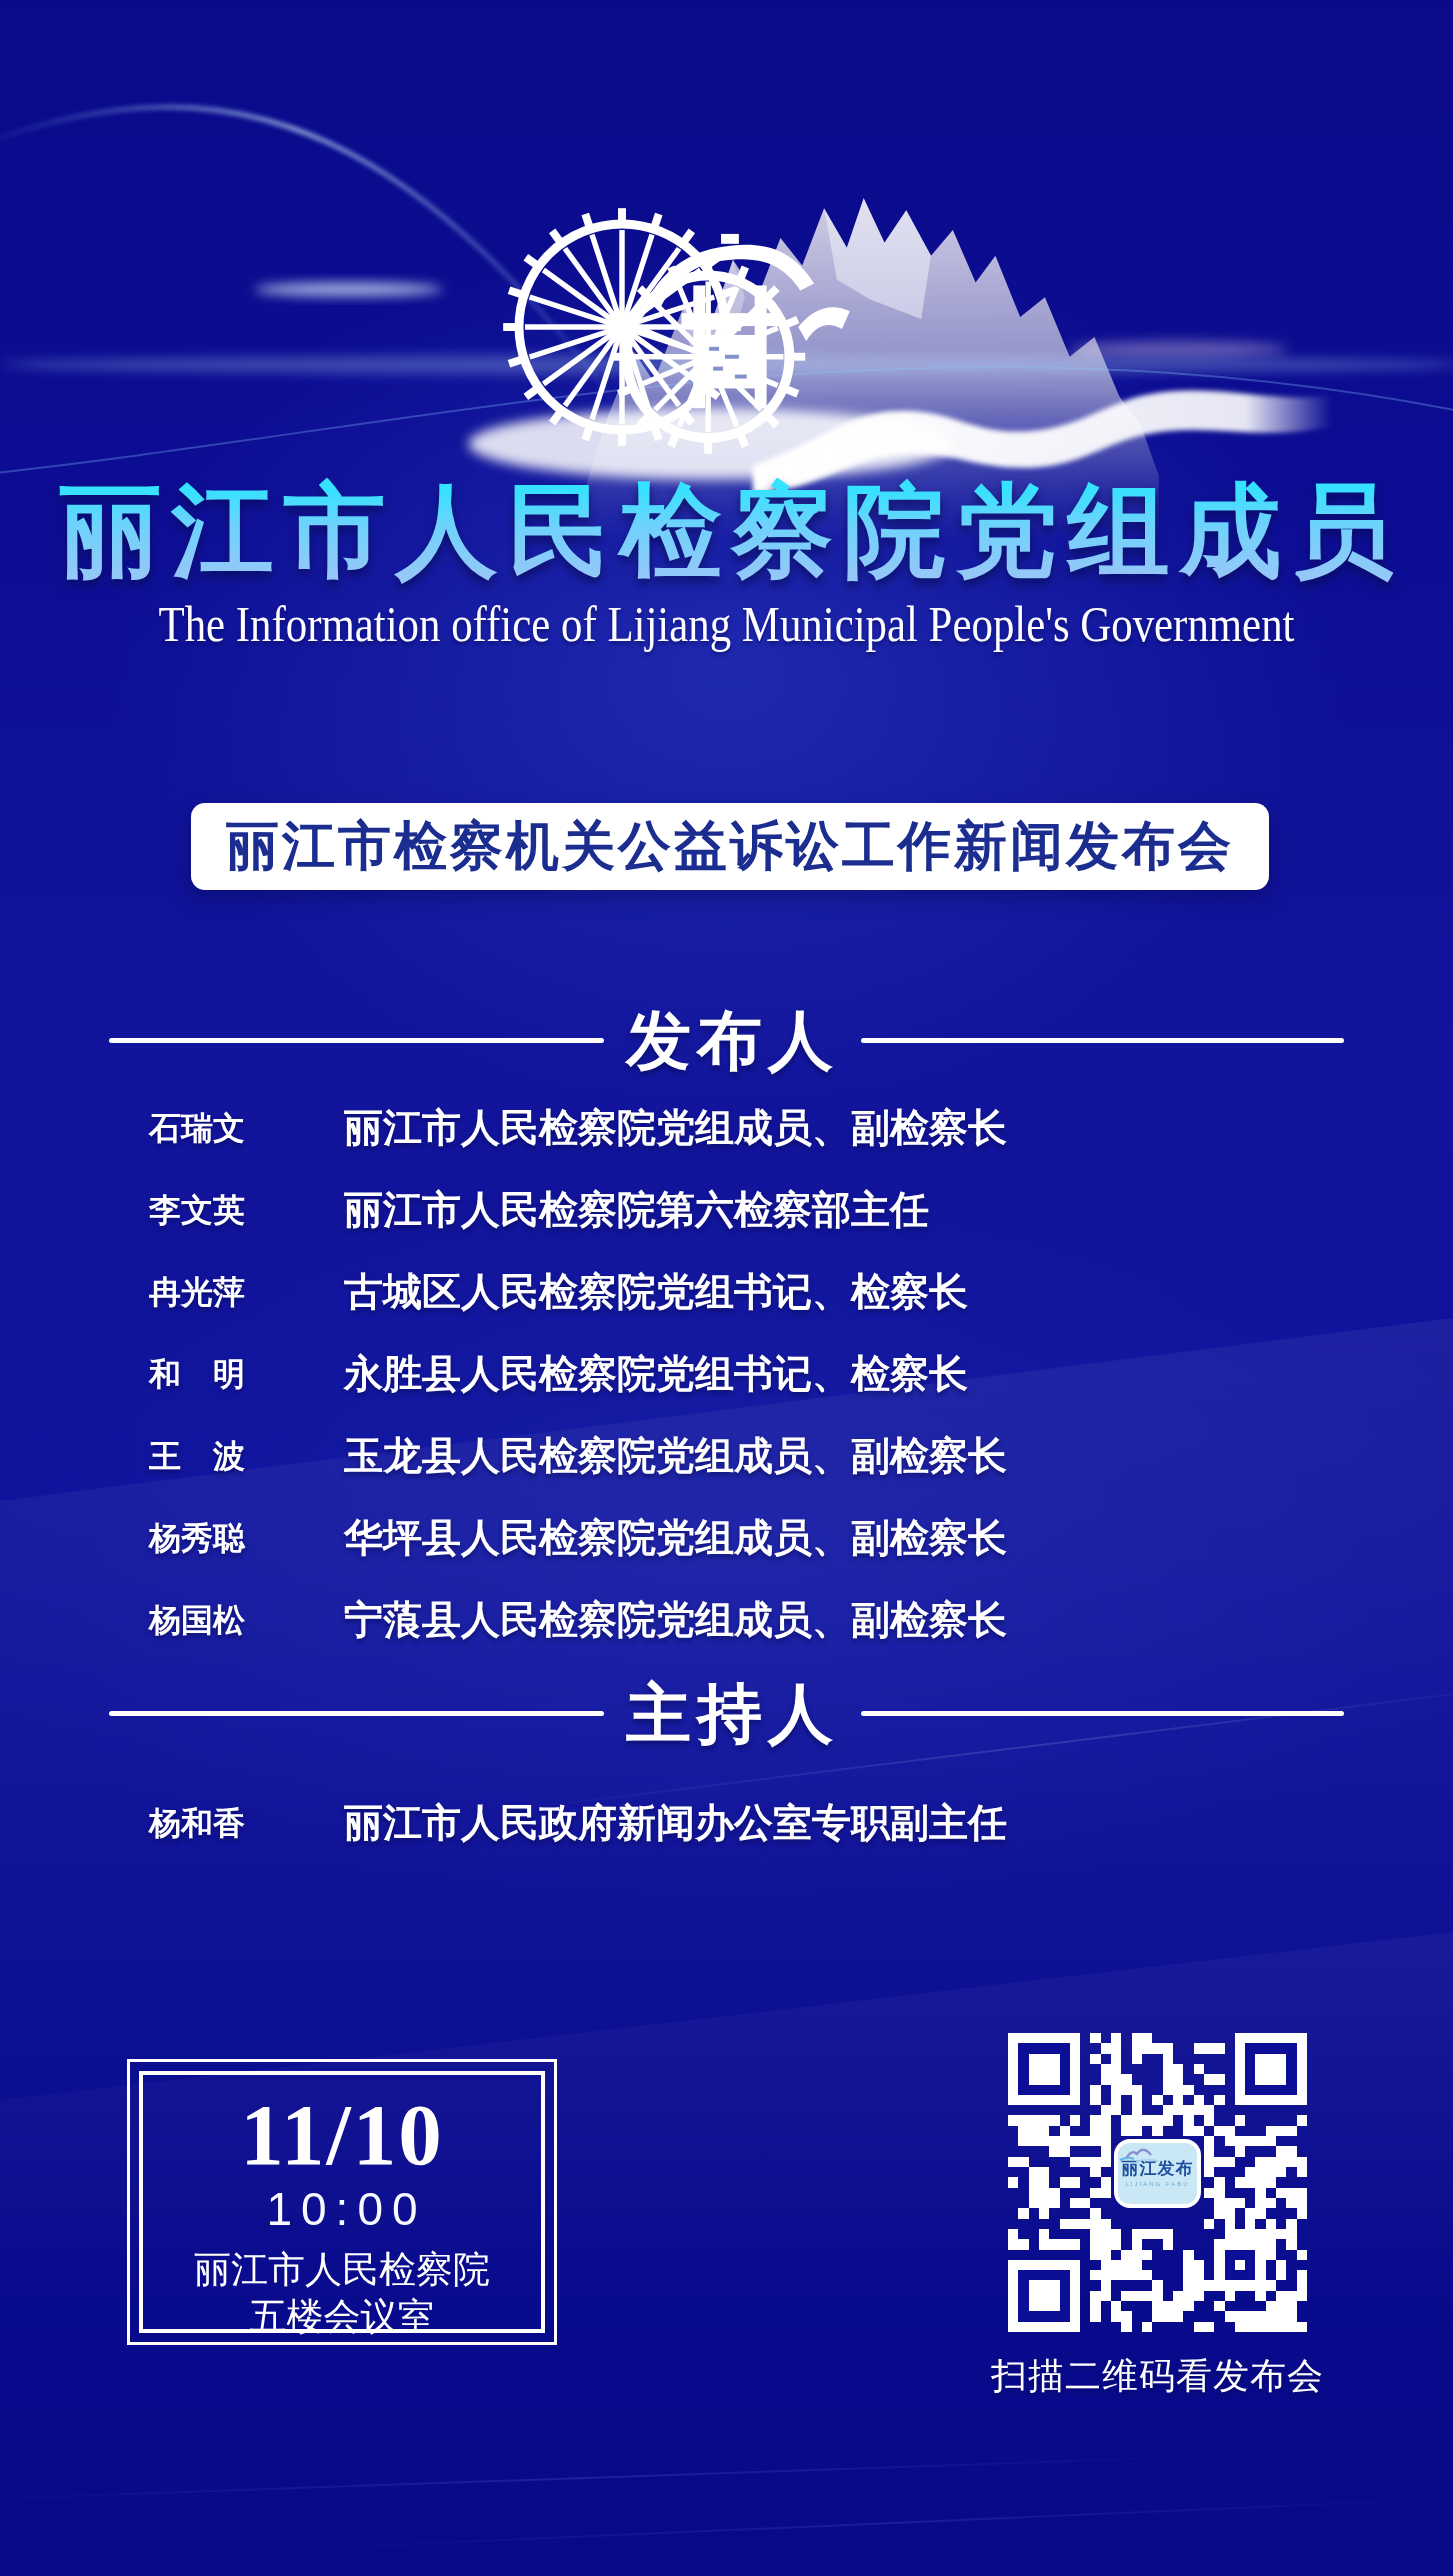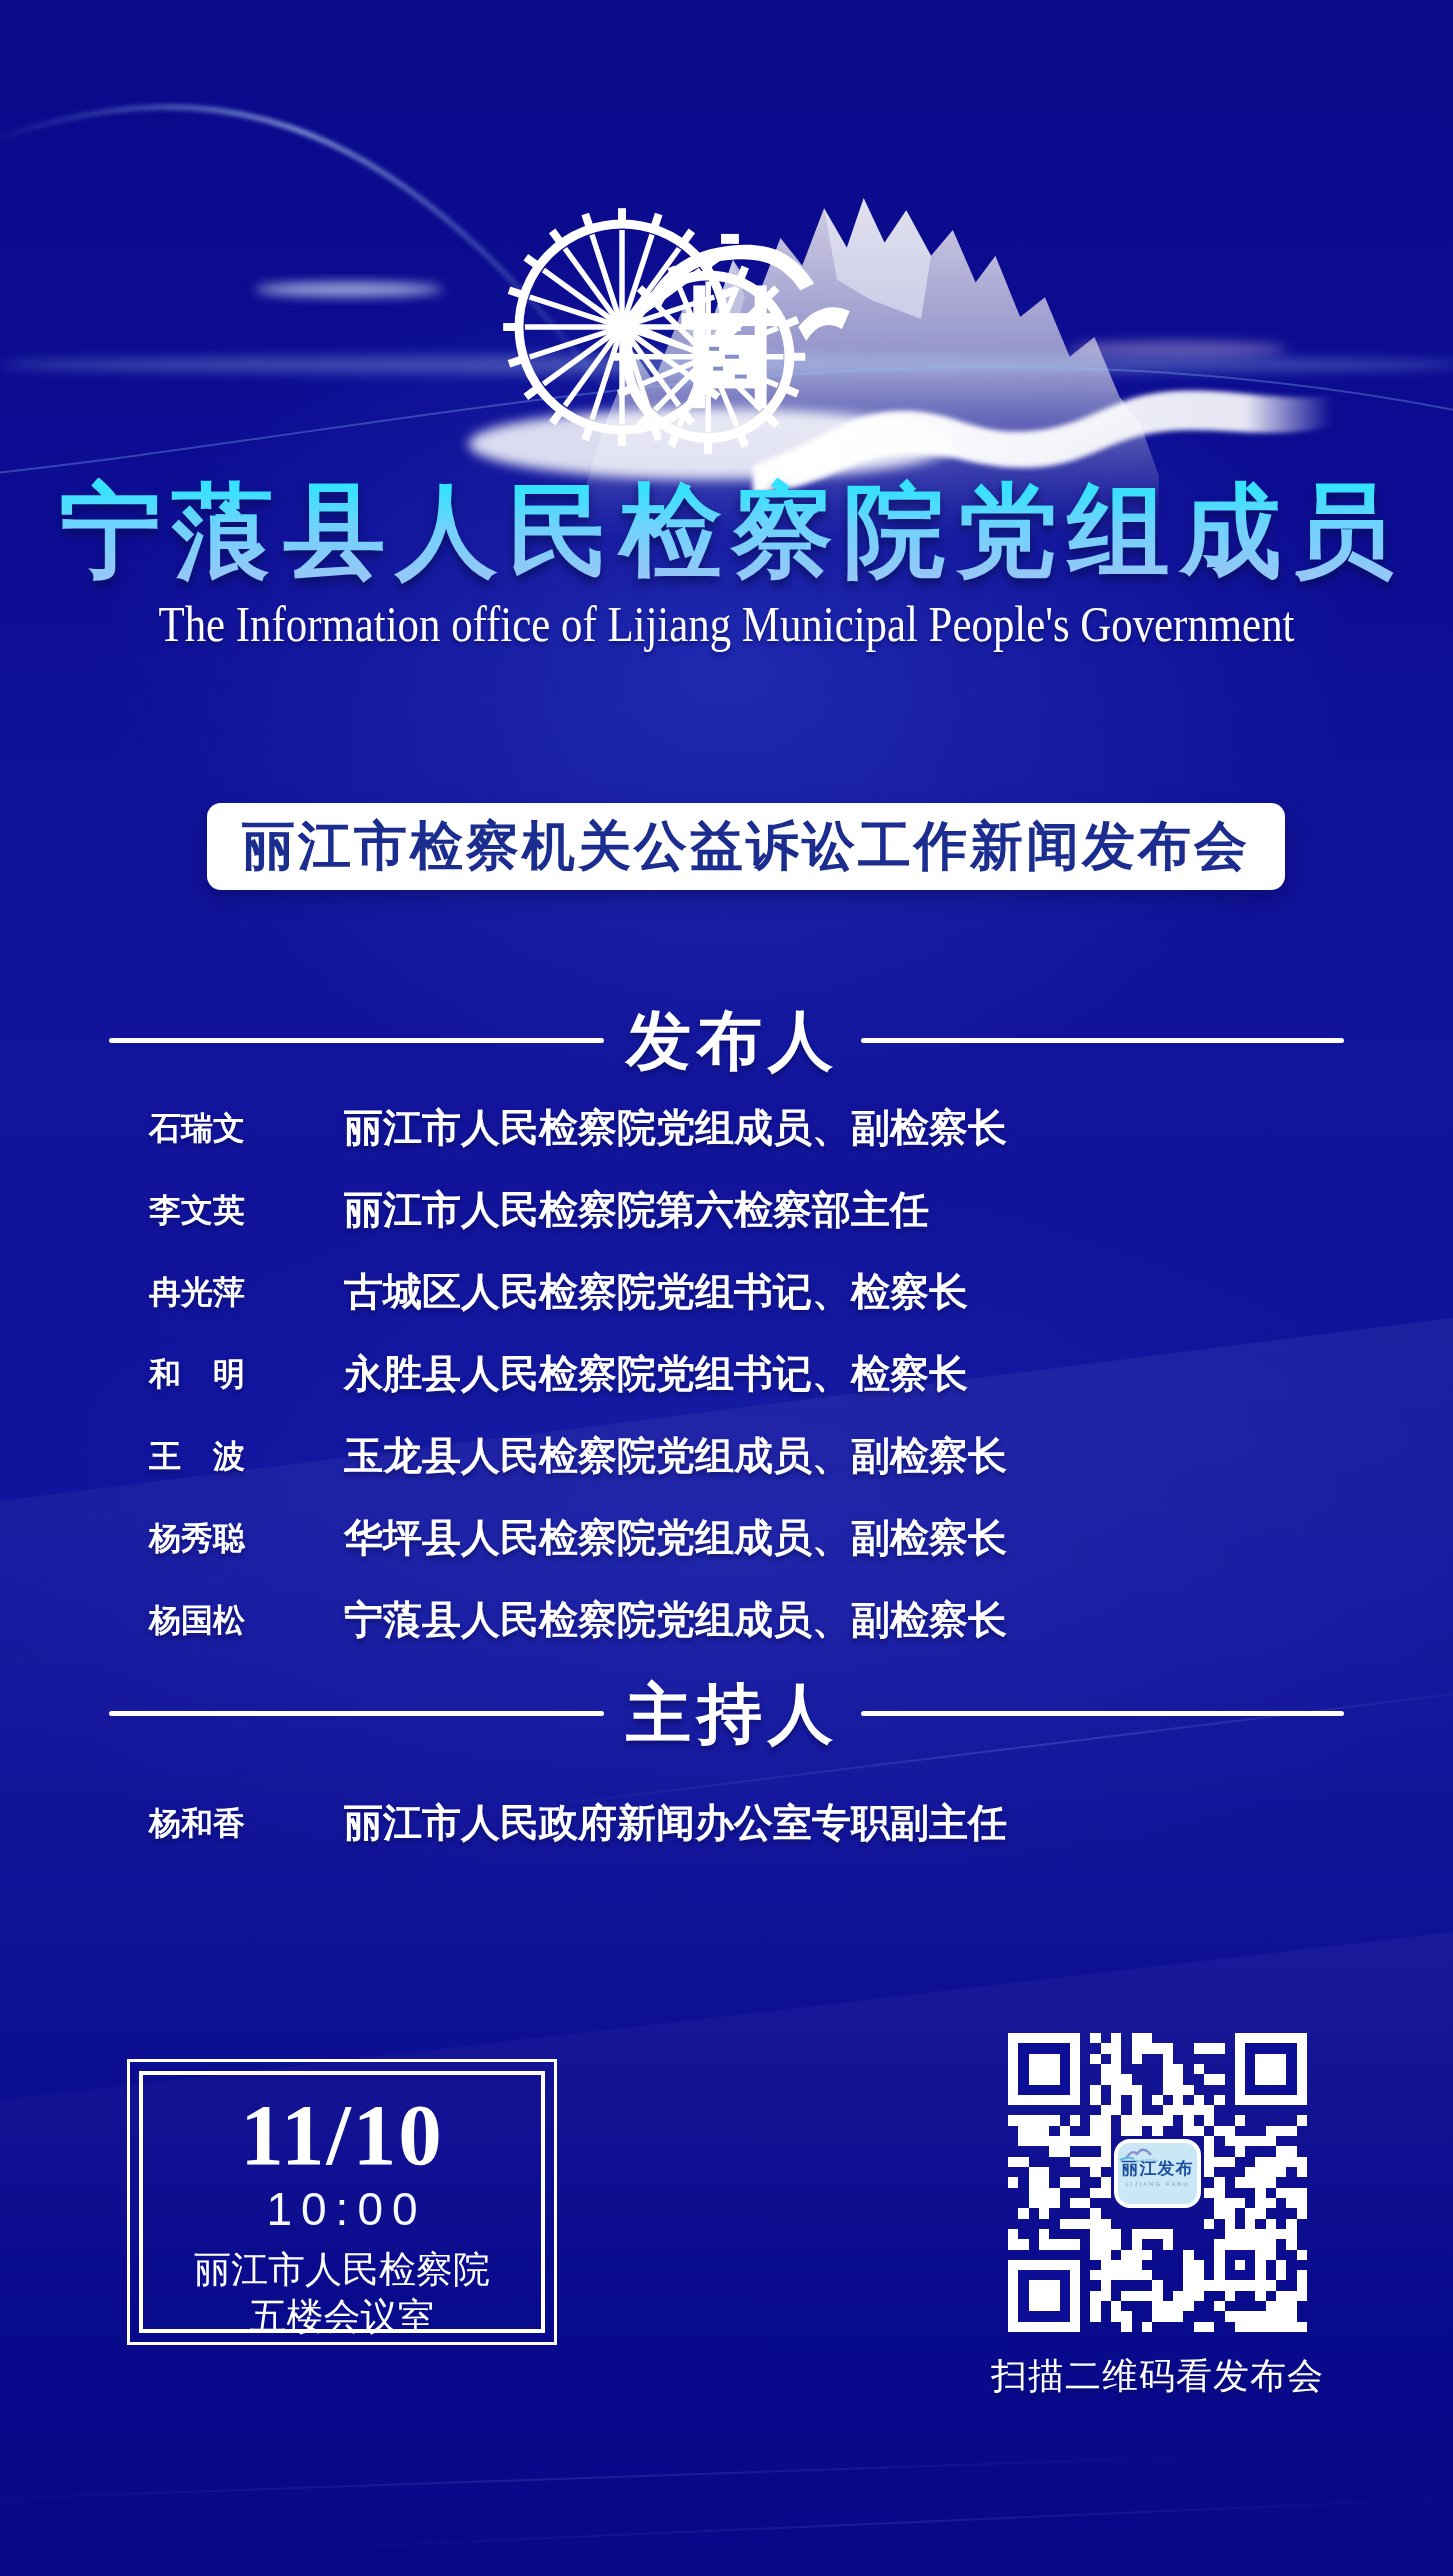--- a/index.html
+++ b/index.html
@@ -34,21 +34,21 @@
     -webkit-background-clip:text;background-clip:text;color:transparent;
     filter:drop-shadow(0 6px 5px rgba(8,12,90,.75));
   }
   .subtitle{
     position:absolute;left:0;top:596px;width:100%;text-align:center;
     font-family:"Liberation Serif",serif;font-size:51px;line-height:1.1;color:#fdfdff;
     transform:scaleX(.84);transform-origin:50% 50%;white-space:nowrap;
     text-shadow:0 3px 4px rgba(8,12,90,.6);
   }
   .banner{
-    position:absolute;left:207px;top:803px;width:1078px;height:87px;border-radius:14px;
+    position:absolute;left:191px;top:803px;width:1078px;height:87px;border-radius:14px;
     background:#ffffff;display:flex;align-items:center;justify-content:center;
     box-shadow:0 8px 20px rgba(3,6,60,.35);
   }
   .banner span{font-size:53px;font-weight:700;color:#1c2d90;letter-spacing:3px;}
 
   .sec-head{position:absolute;left:0;width:100%;height:95px;display:flex;align-items:center;justify-content:center;}
   .sec-head .rule{height:5px;background:#fff;border-radius:3px;}
   .sec-head .rule.l{width:495px;margin-right:22px;}
   .sec-head .rule.r{width:483px;margin-left:22px;}
   .sec-head .sec-title{
@@ -227,21 +227,21 @@
       <path d="M806,330 C822,310 840,306 858,314 L850,332 C836,324 824,328 814,344 Z"></path>
     </g>
     <g fill="#3347a8" opacity=".6">
       <rect x="716" y="350" width="10" height="4"></rect>
       <rect x="732" y="358" width="14" height="4"></rect>
       <rect x="720" y="370" width="10" height="4"></rect>
       <rect x="742" y="378" width="12" height="4"></rect>
     </g>
   </svg>
 
-  <h1 class="title">宁蒗县人民检察院党组成员</h1>
+  <h1 class="title">丽江市人民检察院党组成员</h1>
   <div class="subtitle">The Information office of Lijiang Municipal People's Government</div>
 
   <div class="banner">
     <span>丽江市检察机关公益诉讼工作新闻发布会</span>
   </div>
 
   <div class="sec-head sec-pub">
     <div class="rule l"></div>
     <span class="sec-title">发布人</span>
     <div class="rule r"></div>

